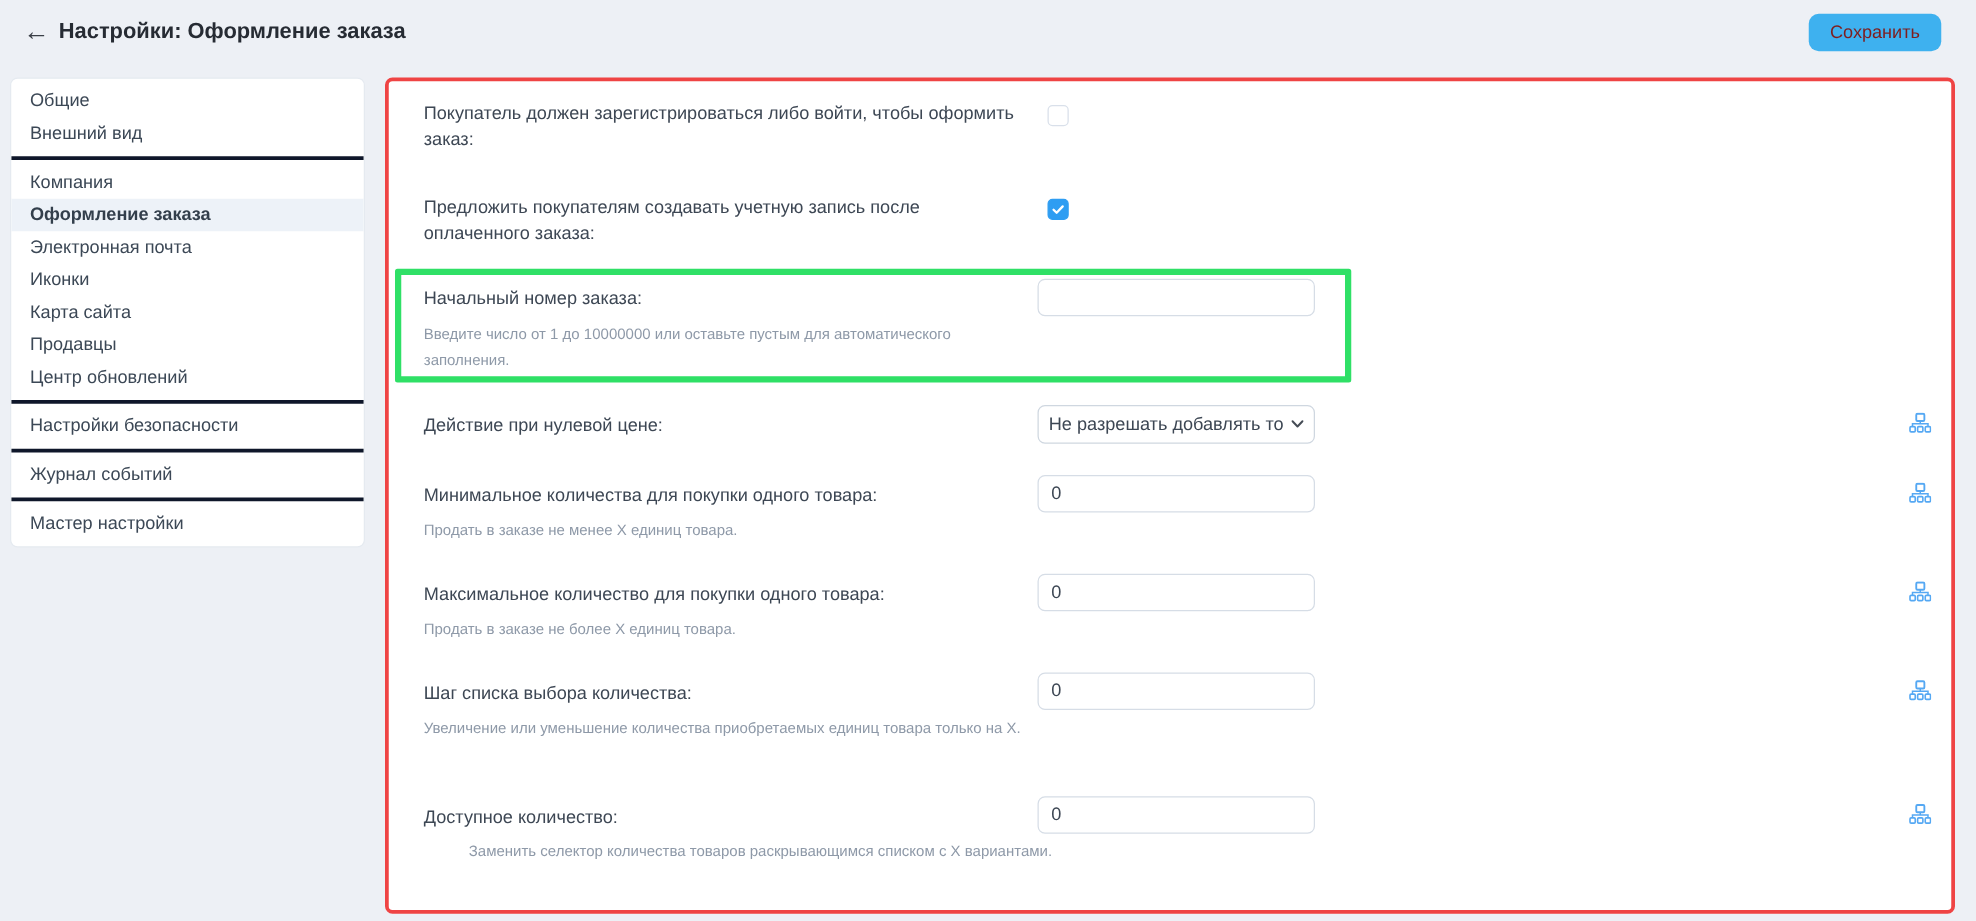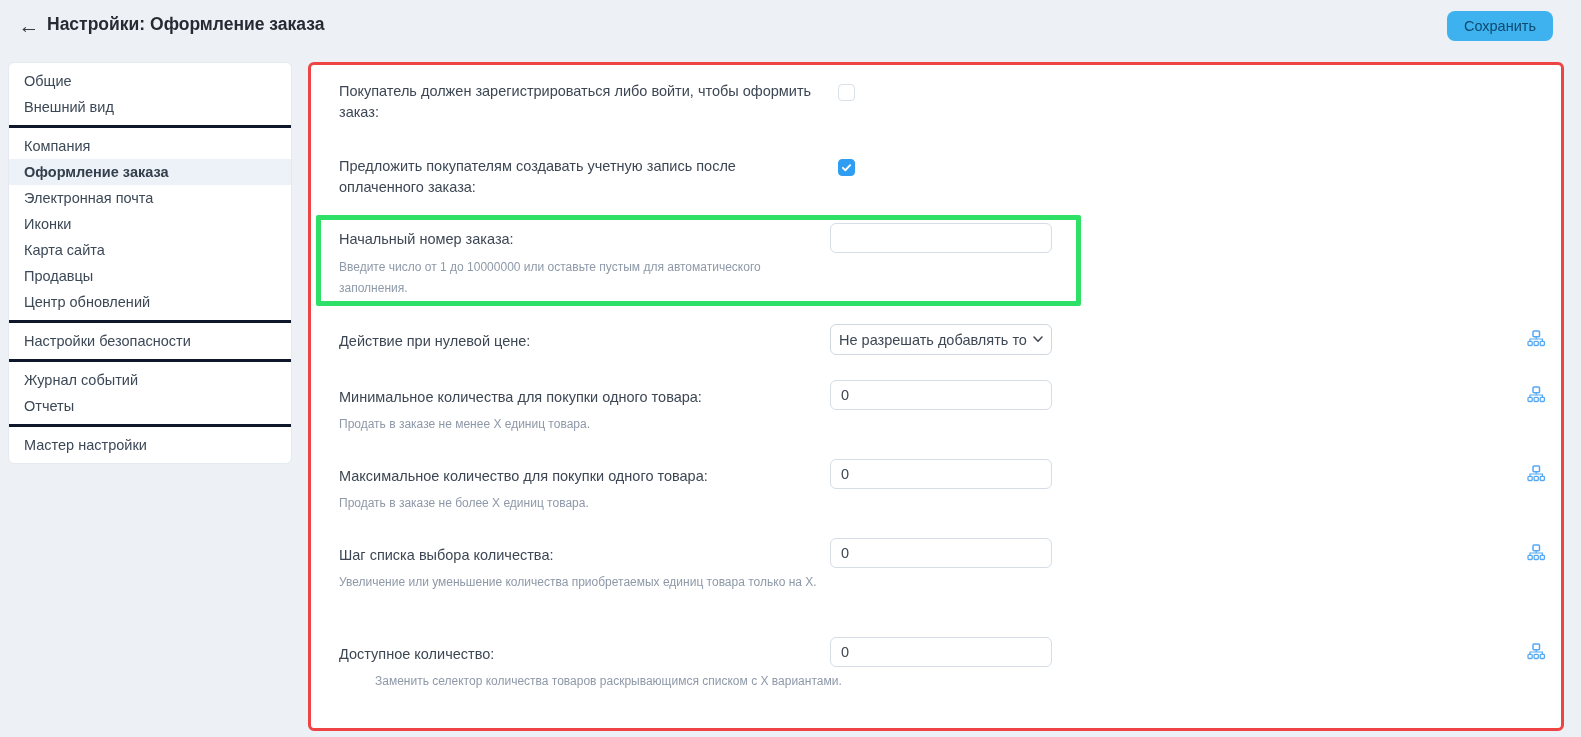--- a/index.html
+++ b/index.html
@@ -17,21 +17,21 @@
     position:absolute; left:14px; top:11px; width:30px; height:30px;
     background:none; border:none; font-size:21px; color:#3a3f47; cursor:pointer;
     line-height:30px; text-align:center;
   }
   .page-title {
     position:absolute; left:47px; top:14px;
     font-size:17.5px; font-weight:bold; color:#262b33;
   }
   .save-btn {
     position:absolute; right:28px; top:11px; height:30px; padding:0 17px;
-    background:#3eb1ef; color:#0c4a6e; border:none; border-radius:8px;
+    background:#3eb1ef; color:#7f1d1d; border:none; border-radius:8px;
     font-family:inherit; font-size:14.5px; cursor:pointer;
   }
   
   .sidebar {
     position:absolute; left:8px; top:62px; width:284px;
     background:#fff; border:1px solid #e5eaf0; border-radius:6px;
     padding:0; overflow:hidden;
   }
   .nav-group { padding:5px 0; }
   .nav-group + .nav-group { border-top:3px solid #0f172a; }
@@ -104,21 +104,20 @@
     <a class="nav-item">Иконки</a>
     <a class="nav-item">Карта сайта</a>
     <a class="nav-item">Продавцы</a>
     <a class="nav-item">Центр обновлений</a>
   </div>
   <div class="nav-group">
     <a class="nav-item">Настройки безопасности</a>
   </div>
   <div class="nav-group">
     <a class="nav-item">Журнал событий</a>
-    <a class="nav-item">Отчеты</a>
   </div>
   <div class="nav-group">
     <a class="nav-item">Мастер настройки</a>
   </div>
 </nav>
 
 <main class="main-card">
 
   <div class="annotation-box"></div>
 

